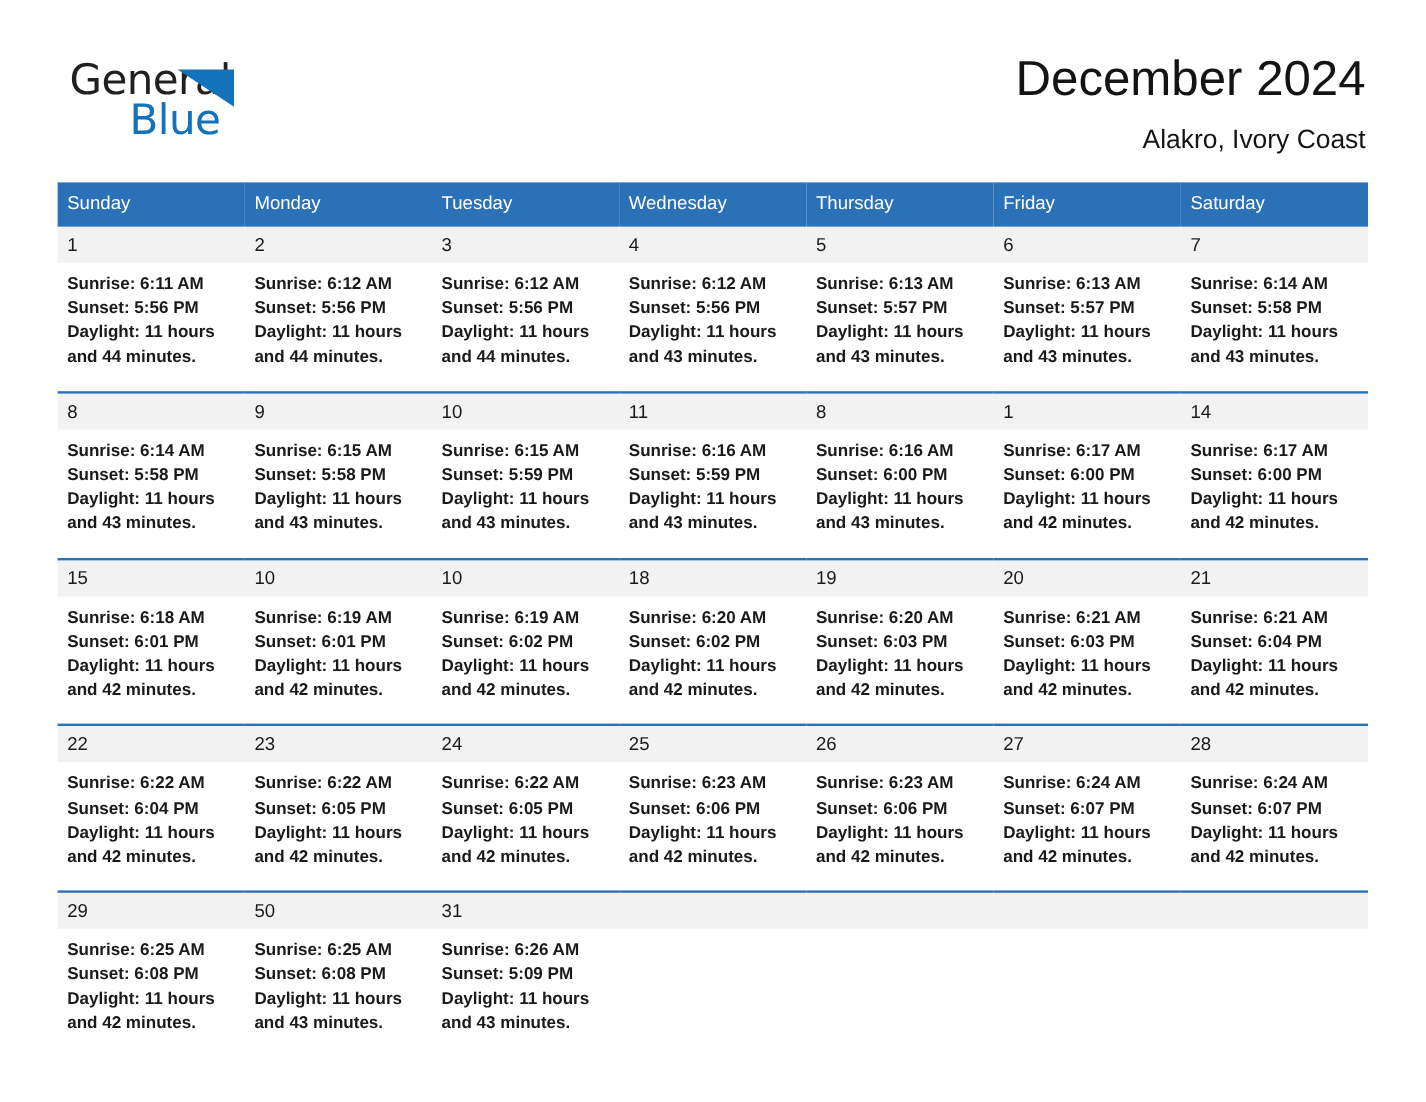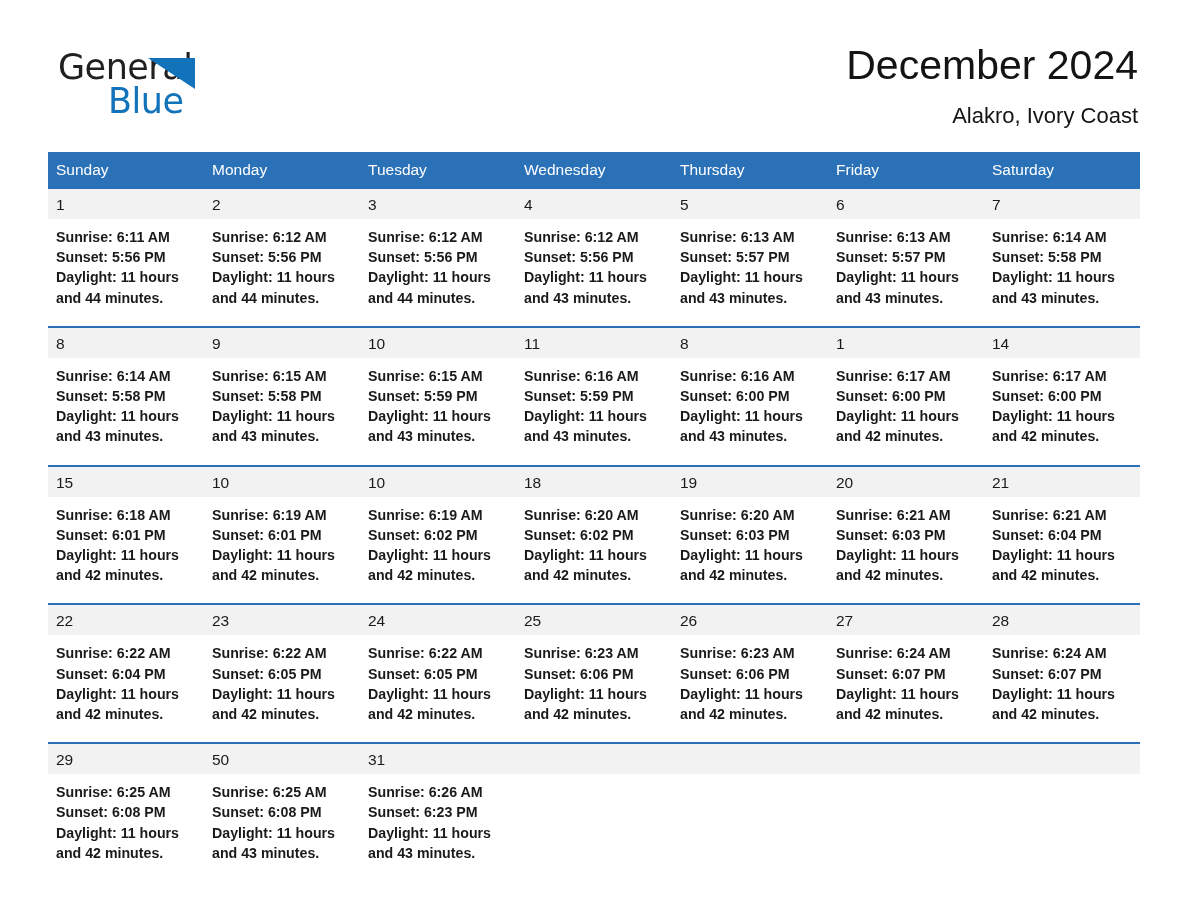--- a/index.html
+++ b/index.html
@@ -447,21 +447,21 @@
               <div>Sunrise: 6:25 AM</div>
               <div>Sunset: 6:08 PM</div>
               <div>Daylight: 11 hours</div>
               <div>and 43 minutes.</div>
             </div>
           </td>
           <td>
             <div class="daynum">31</div>
             <div class="cellbody">
               <div>Sunrise: 6:26 AM</div>
-              <div>Sunset: 6:23 PM</div>
+              <div>Sunset: 5:09 PM</div>
               <div>Daylight: 11 hours</div>
               <div>and 43 minutes.</div>
             </div>
           </td>
           <td class="blank">
             <div class="daynum empty"></div>
             <div class="cellbody">
               <div></div>
               <div></div>
               <div></div>

